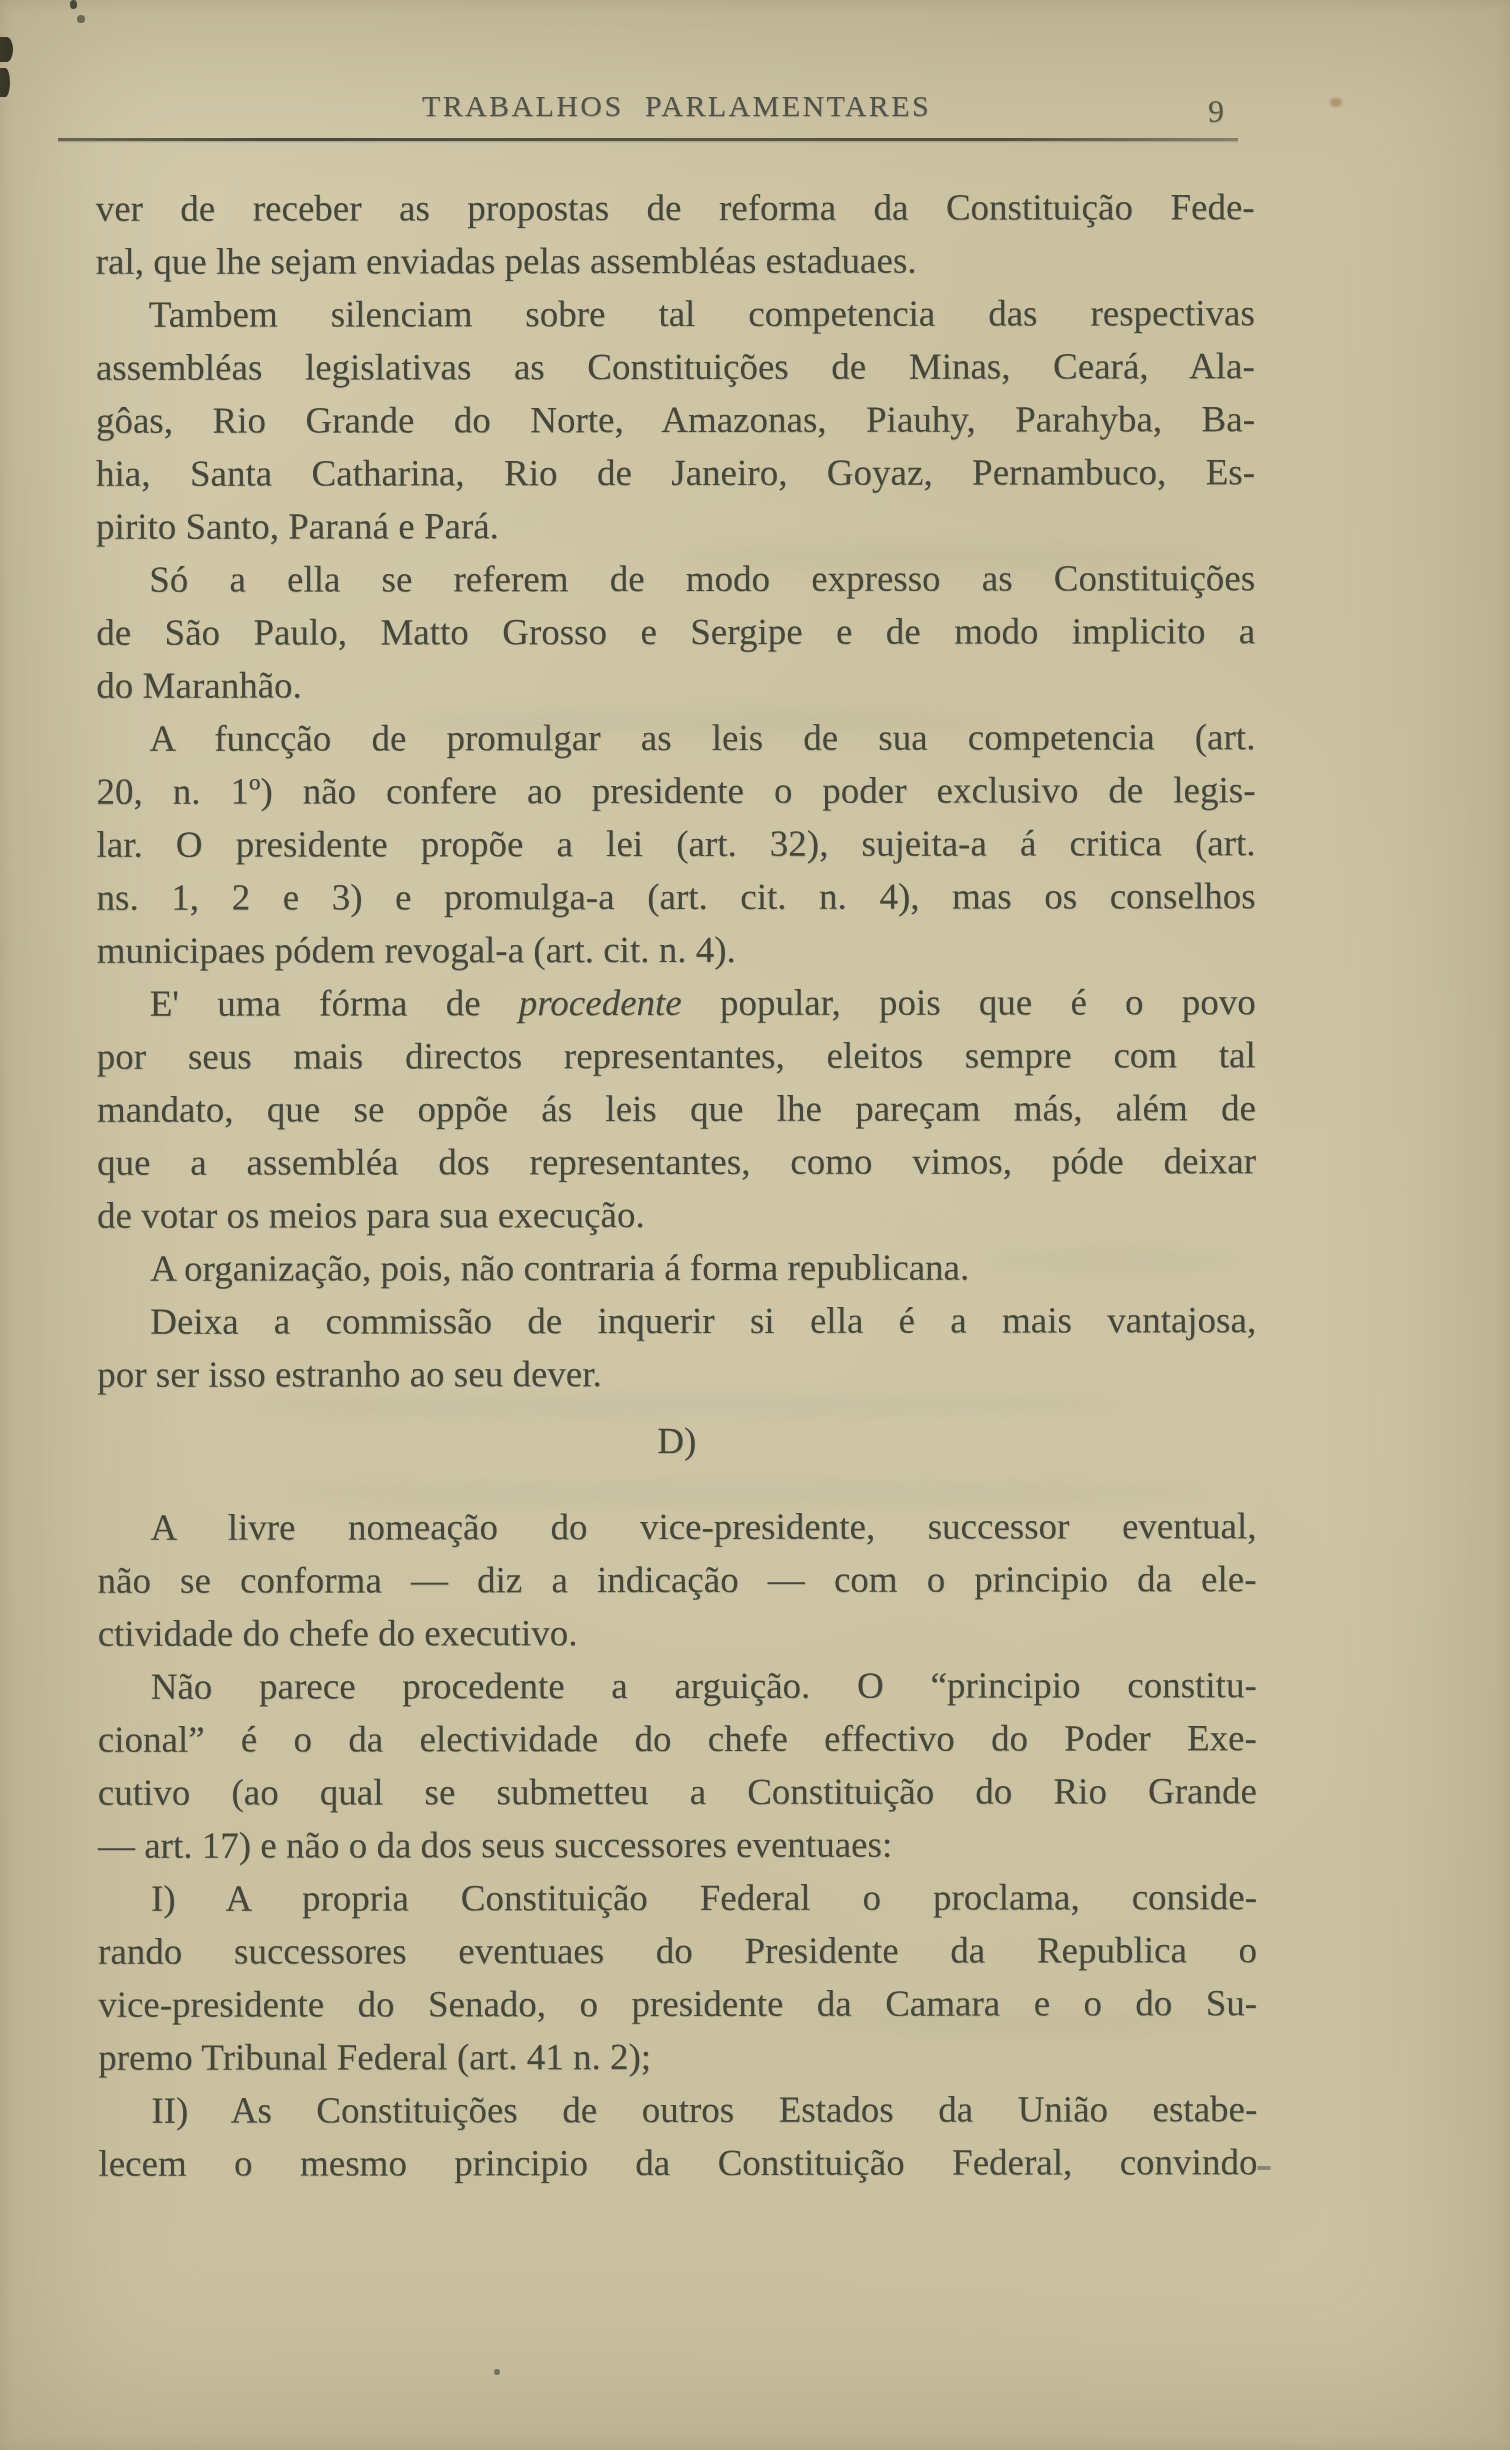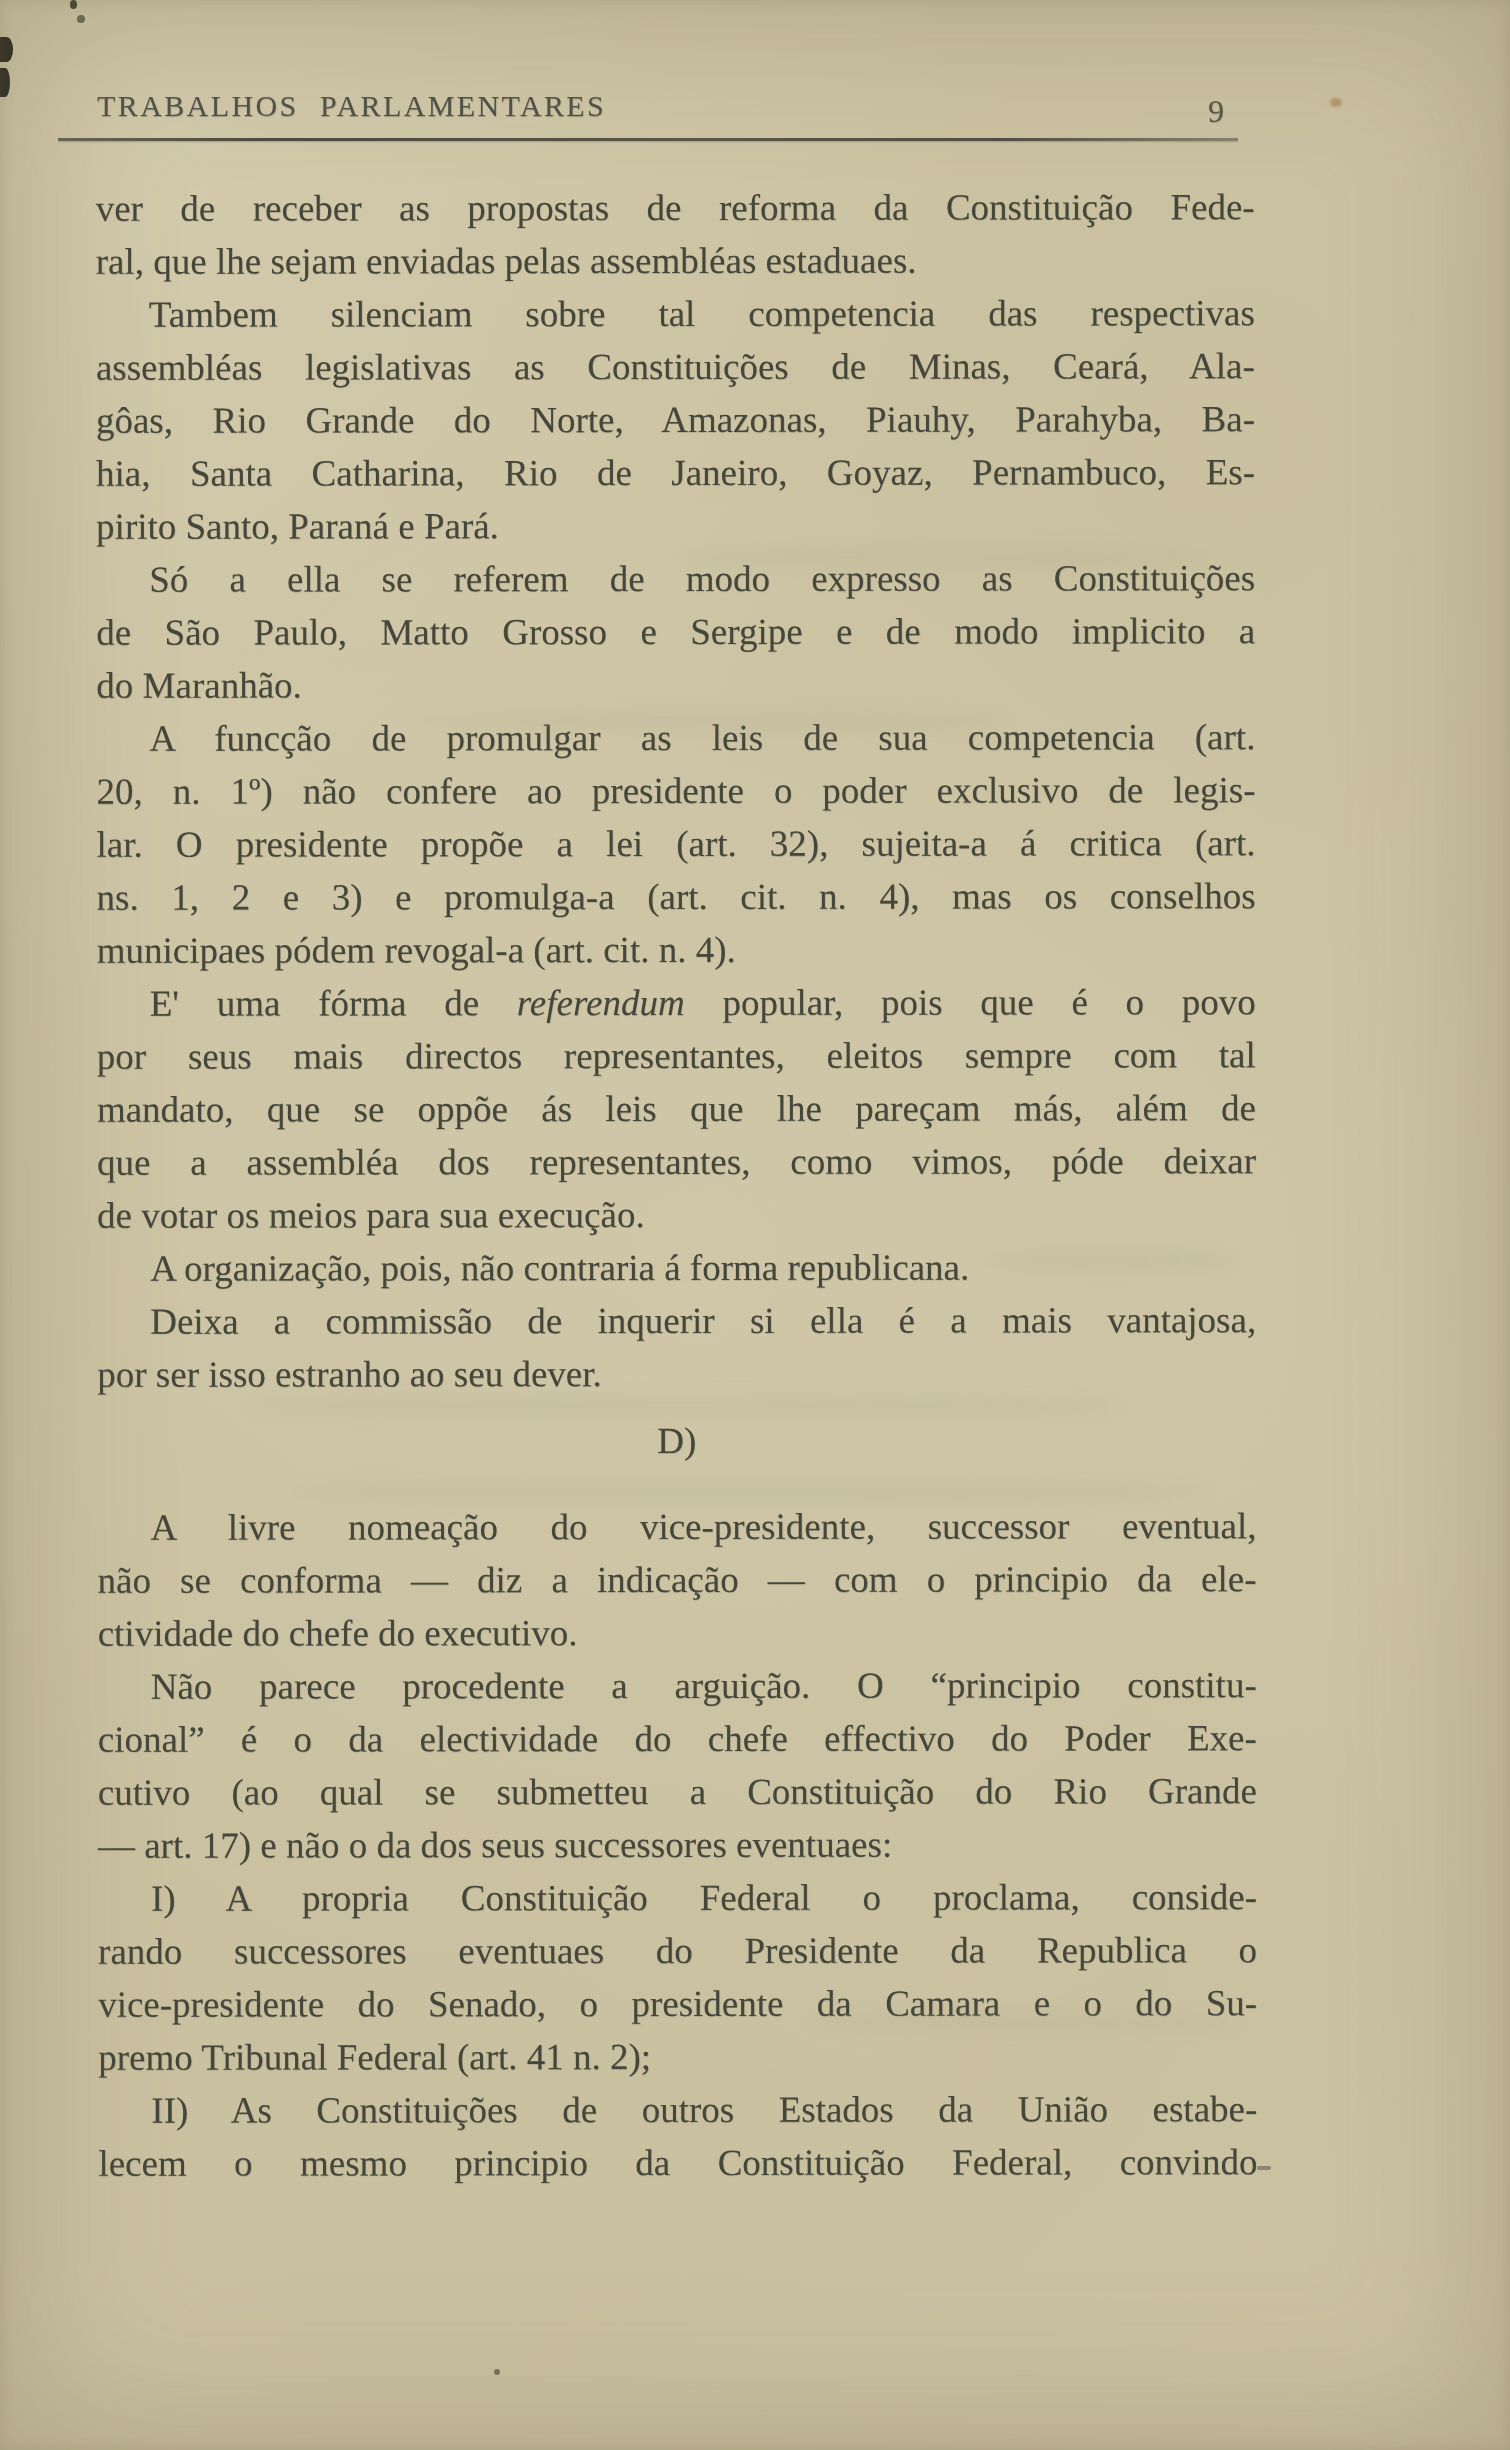--- a/index.html
+++ b/index.html
@@ -11,21 +11,21 @@
       radial-gradient(circle at 12% 8%, rgba(255,250,228,0.10), transparent 32%),
       radial-gradient(circle at 82% 18%, rgba(178,168,132,0.12), transparent 45%),
       radial-gradient(circle at 48% 52%, rgba(255,252,235,0.07), transparent 60%),
       radial-gradient(circle at 28% 86%, rgba(168,158,122,0.11), transparent 50%),
       radial-gradient(circle at 90% 80%, rgba(188,178,142,0.10), transparent 40%),
       #cdc4a4;}
   .page::after{content:"";position:absolute;inset:0;pointer-events:none;
     box-shadow: inset 0 0 145px 27px rgba(124,114,80,0.30),
                 inset 0 0 13.5px rgba(110,100,70,0.22);}
   
-  .running-title{position:absolute;top:89px;left:97px;width:1159px;text-align:left;
+  .running-title{position:absolute;top:89px;left:97px;width:1159px;text-align:center;
     font-size:30px;letter-spacing:2.4px;word-spacing:11.6px;color:#50524a;
     text-shadow:0.5px 0.5px 0.8px rgba(60,62,52,0.35);}
   .page-number{position:absolute;top:93px;left:1195px;width:42px;text-align:center;
     font-size:32px;color:#565848;text-shadow:0.5px 0.5px 0.8px rgba(60,62,52,0.3);}
   .header-rule{position:absolute;top:138px;left:58px;width:1180px;height:2.9px;
     background:linear-gradient(90deg, rgba(66,67,56,0.75), rgba(66,67,56,0.95) 18%,
                rgba(66,67,56,0.85) 55%, rgba(66,67,56,0.9) 80%, rgba(66,67,56,0.5));
     box-shadow:0 1.4px 0 rgba(120,115,90,0.35);}
   
   .text-block{position:absolute;left:97px;top:181px;width:1159px;
@@ -70,21 +70,21 @@
           <div class="line para-end">do Maranhão.</div>
         </div>
         <div class="paragraph">
           <div class="line indent">A funcção de promulgar as leis de sua competencia (art.</div>
           <div class="line">20, n. 1º) não confere ao presidente o poder exclusivo de legis-</div>
           <div class="line">lar. O presidente propõe a lei (art. 32), sujeita-a á critica (art.</div>
           <div class="line">ns. 1, 2 e 3) e promulga-a (art. cit. n. 4), mas os conselhos</div>
           <div class="line para-end">municipaes pódem revogal-a (art. cit. n. 4).</div>
         </div>
         <div class="paragraph">
-          <div class="line indent">E' uma fórma de <i>referendum</i> popular, pois que é o povo</div>
+          <div class="line indent">E' uma fórma de <i>procedente</i> popular, pois que é o povo</div>
           <div class="line">por seus mais directos representantes, eleitos sempre com tal</div>
           <div class="line">mandato, que se oppõe ás leis que lhe pareçam más, além de</div>
           <div class="line">que a assembléa dos representantes, como vimos, póde deixar</div>
           <div class="line para-end">de votar os meios para sua execução.</div>
         </div>
         <div class="paragraph">
           <div class="line indent para-end">A organização, pois, não contraria á forma republicana.</div>
         </div>
         <div class="paragraph">
           <div class="line indent">Deixa a commissão de inquerir si ella é a mais vantajosa,</div>

